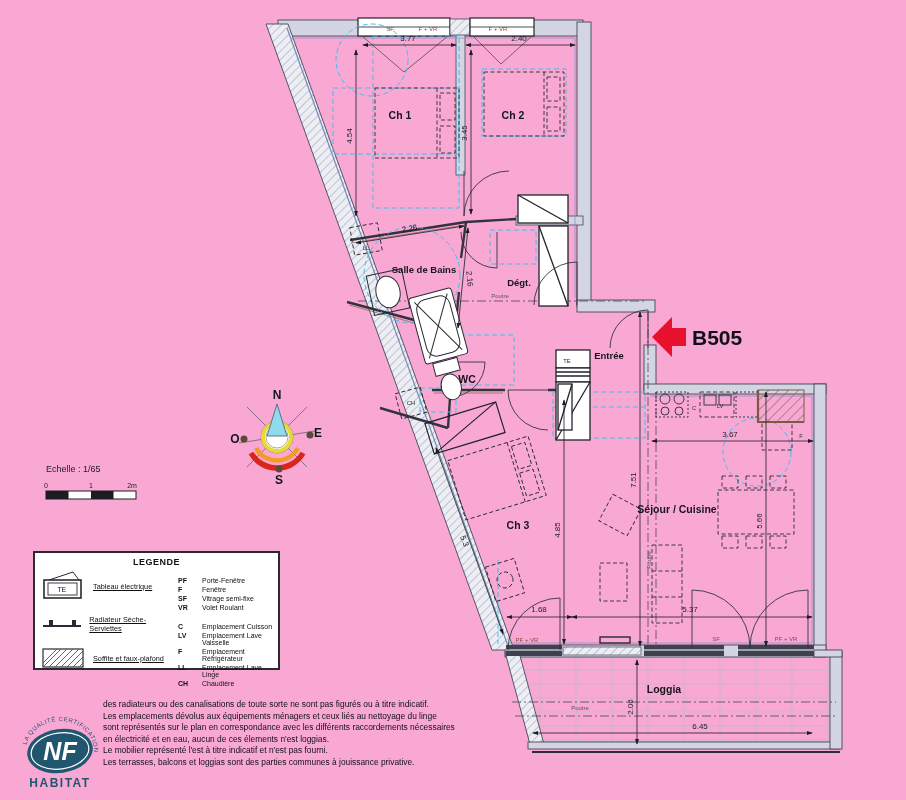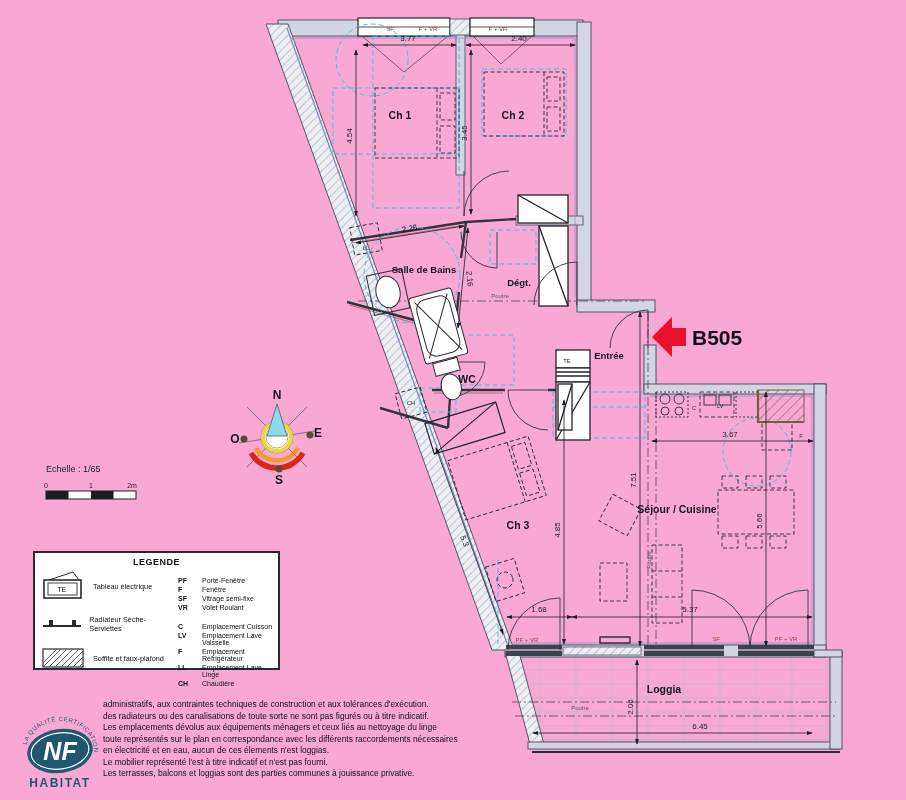--- a/index.html
+++ b/index.html
@@ -13,21 +13,21 @@
   .equip-label{font-size:5.8px;fill:#2d2d35;}
   .beam-label{font-size:6px;fill:#55555e;}
   .unit-label{font-size:21px;font-weight:bold;fill:#101018;}
   .compass-letter{font-size:12px;font-weight:bold;fill:#15151c;}
   .scale-title{font-size:9px;fill:#1c1c22;}
   .scale-tick{font-size:7px;fill:#1c1c22;}
 
   .legend{position:absolute;left:33px;top:551px;width:247px;height:119px;
           border:2px solid #2b2b2f;background:#fff;box-sizing:border-box;}
   .legend-title{text-align:center;font-size:9px;font-weight:bold;margin-top:4px;letter-spacing:.5px;}
-  .legend-left{position:absolute;left:6px;top:18px;width:130px;}
+  .legend-left{position:absolute;left:6px;top:18px;width:130px;text-decoration:underline;}
   .legend-row{display:flex;align-items:center;gap:8px;font-size:7.3px;}
   .legend-row + .legend-row{margin-top:14px;}
   .legend-right{position:absolute;left:143px;top:24px;display:grid;
                 grid-template-columns:16px auto;column-gap:8px;row-gap:2px;font-size:7px;}
   .legend-right .gap{height:8px;grid-column:1 / span 2;}
   .ab{font-weight:bold;}
 
   .nota{position:absolute;left:103px;top:699px;width:402px;font-size:8.4px;
         line-height:1.37;color:#101014;}
   .logo{position:absolute;left:13px;top:703px;width:94px;height:94px;}
@@ -442,24 +442,23 @@
         <span>Emplacement Réfrigérateur</span>
     <span class="ab">LL</span>
         <span>Emplacement Lave Linge</span>
     <span class="ab">CH</span>
         <span>Chaudière</span>
   </div>
 </div>
 
 
 <div class="nota">
-  <div>administratifs, aux contraintes techniques de construction et aux tolérances d'exécution.</div>
   <div>des radiateurs ou des canalisations de toute sorte ne sont pas figurés ou à titre indicatif.</div>
   <div>Les emplacements dévolus aux équipements ménagers et ceux liés au nettoyage du linge</div>
-  <div>toute représentés sur le plan en correspondance avec les différents raccordements nécessaires</div>
+  <div>sont représentés sur le plan en correspondance avec les différents raccordements nécessaires</div>
   <div>en électricité et en eau, aucun de ces élements n'est loggias.</div>
   <div>Le mobilier représenté l'est à titre indicatif et n'est pas fourni.</div>
   <div>Les terrasses, balcons et loggias sont des parties communes à jouissance privative.</div>
 </div>
 
 
 <div class="logo">
   <svg width="94" height="94" viewBox="0 0 94 94">
     <defs>
           <path id="arcp" d="M13,48 A34,30 0 0 1 81,48" fill="none"></path>

